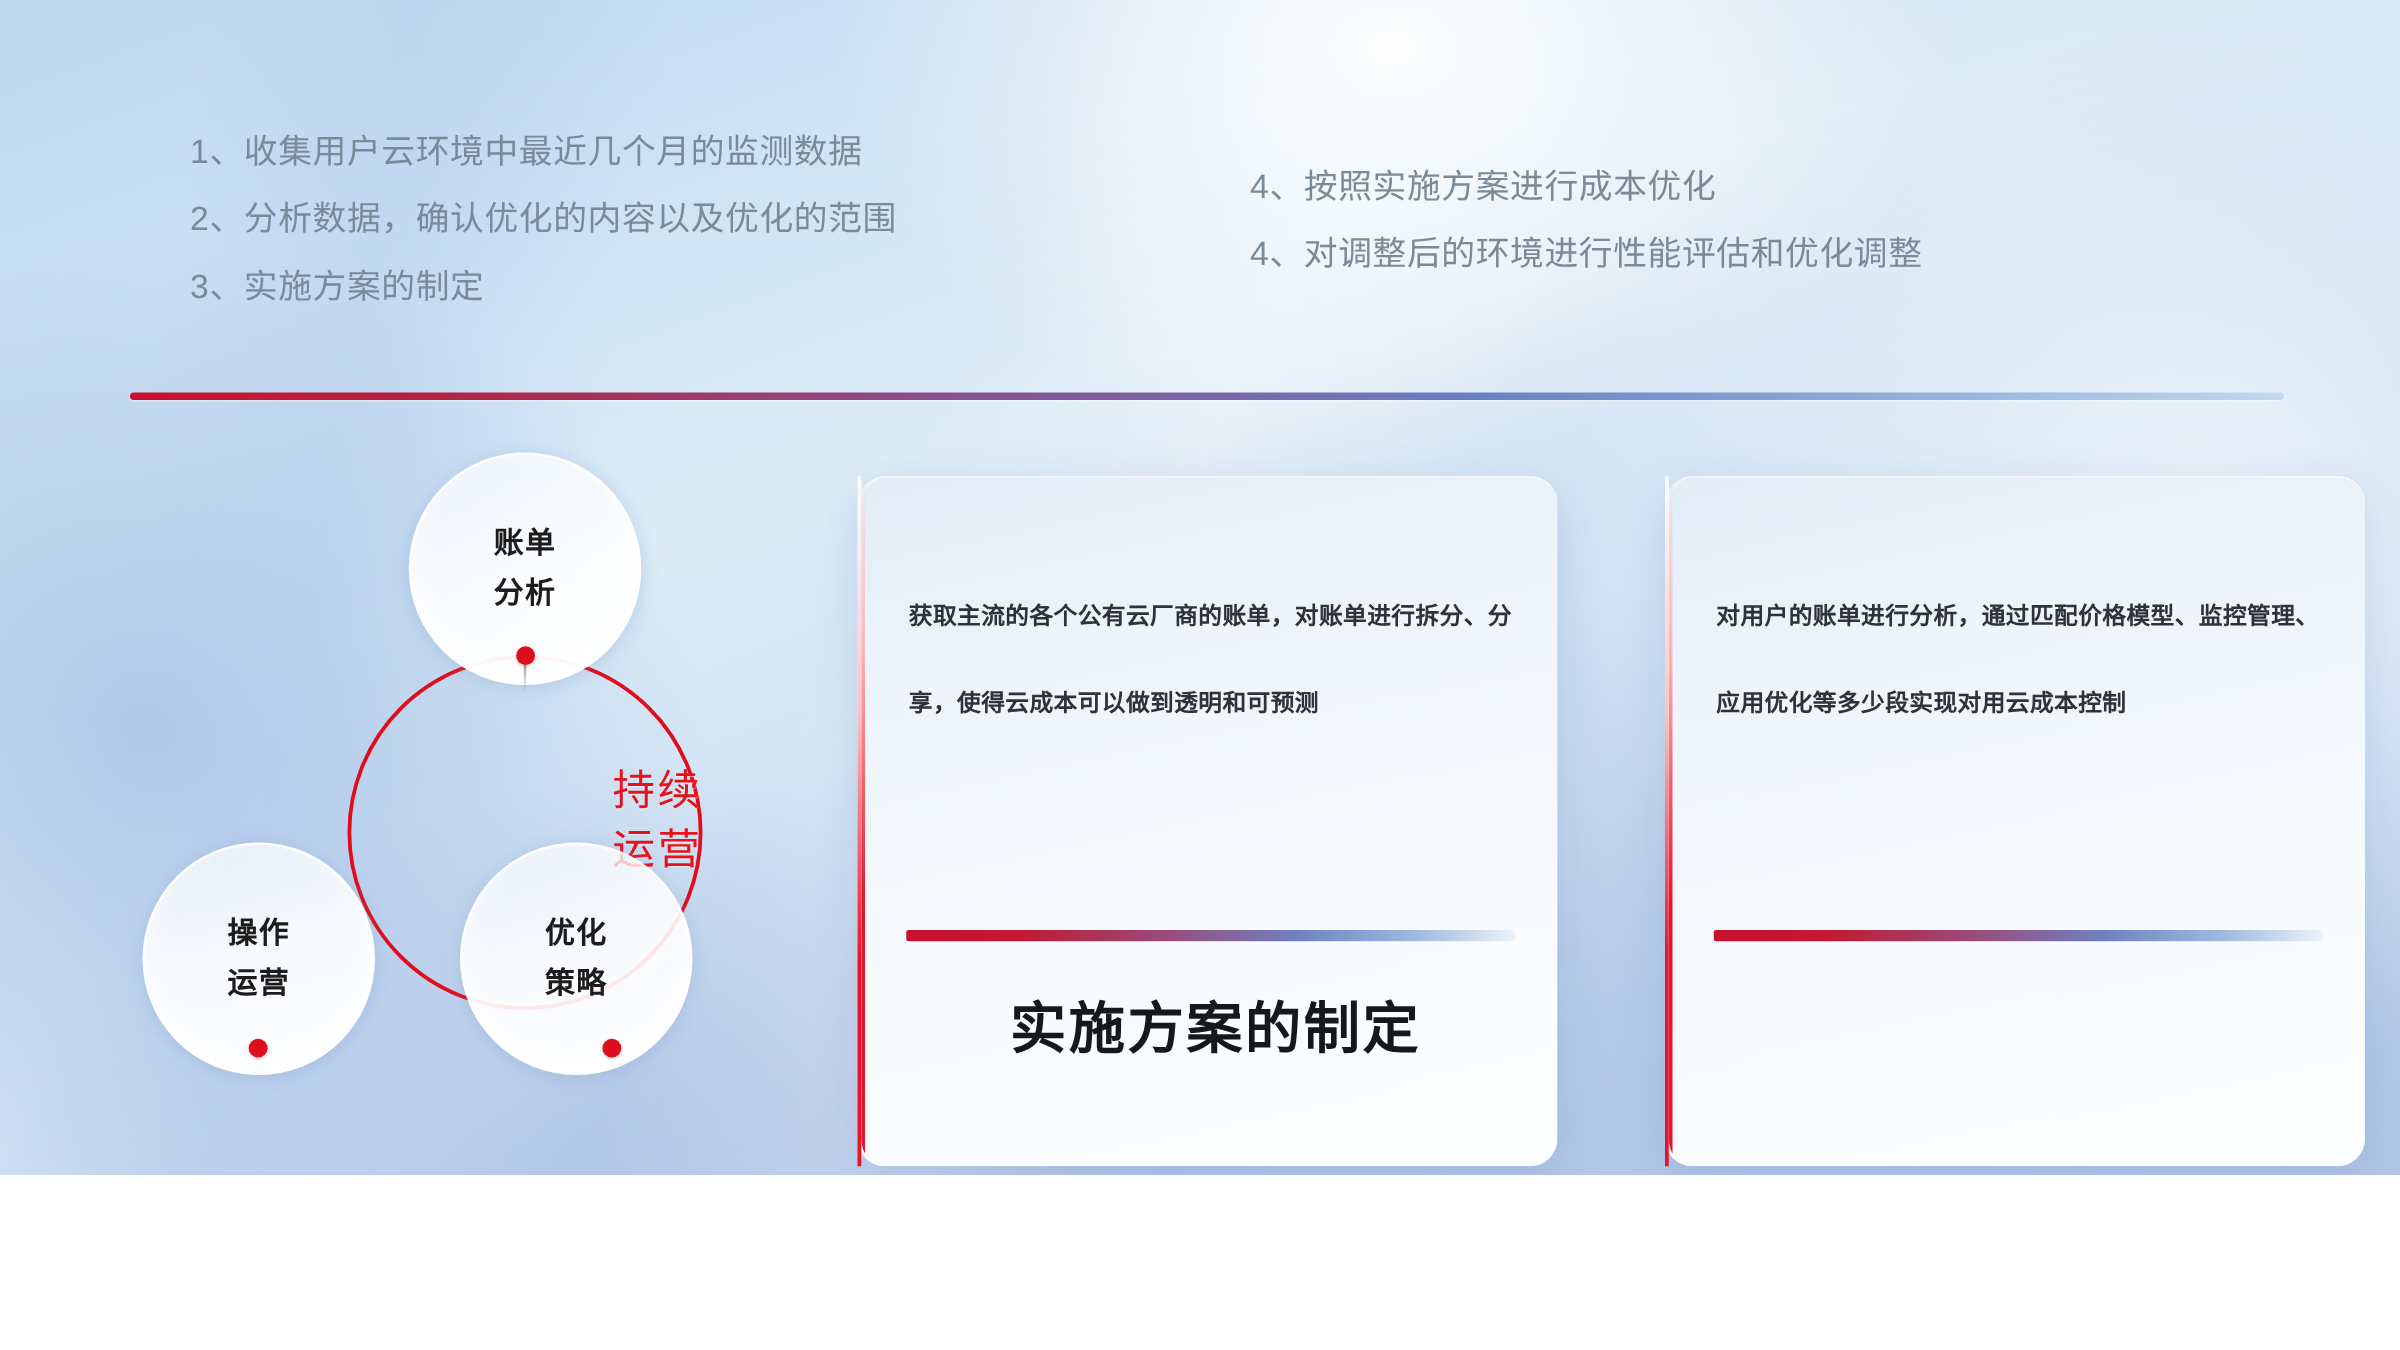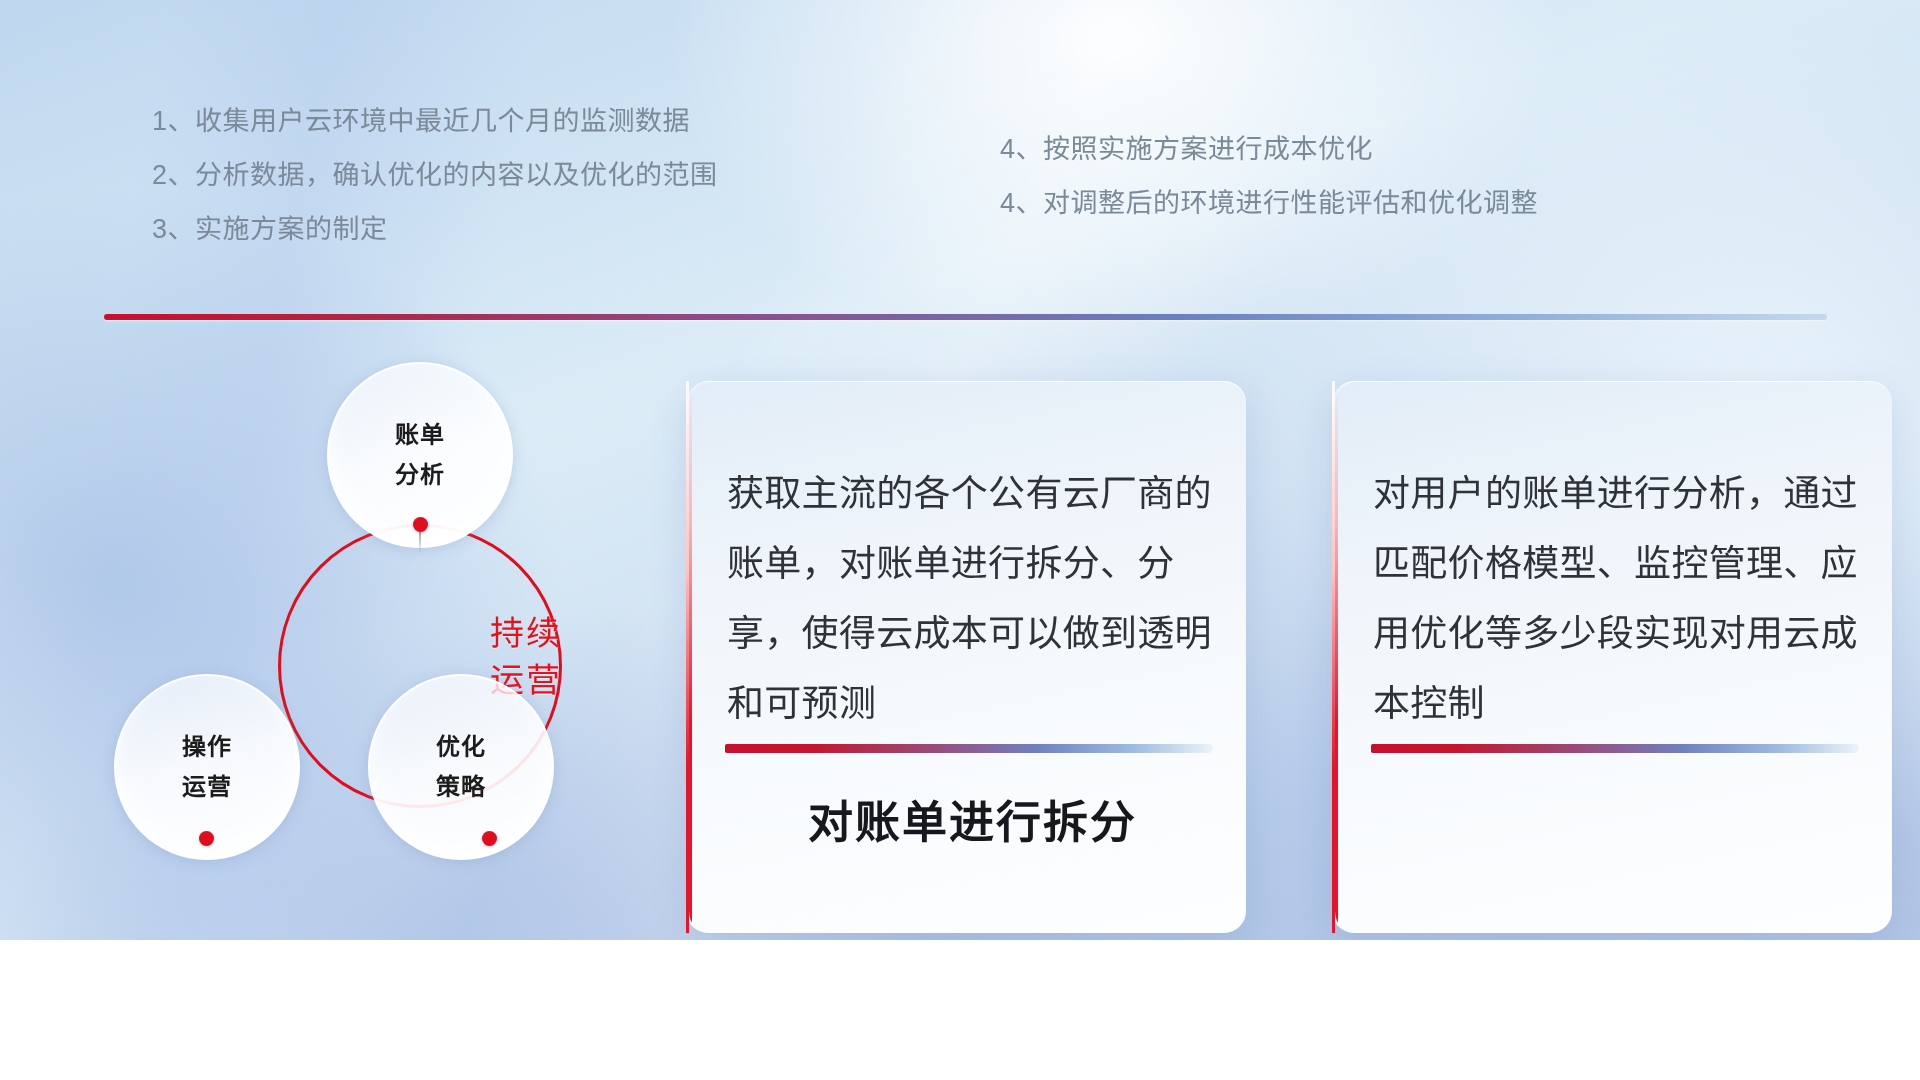--- a/index.html
+++ b/index.html
@@ -165,24 +165,25 @@
     background: linear-gradient(180deg, rgba(255,255,255,0.0) 0%, rgba(248,170,175,0.85) 26%, #e4152a 62%, #e4152a 100%);
   }
   .card-1 { left: 686px; }
   .card-2 { left: 1300px; margin-left: 32px; }
 
   .card-body {
     position: absolute;
     left: 38px;
     right: 30px;
     top: 78px;
-    font-size: 37px;
+    font-size: 19px;
     line-height: 70px;
     color: #2f3338;
     letter-spacing: 0.3px;
+    font-weight: bold;
   }
   .card-rule {
     position: absolute;
     left: 36px;
     width: 488px;
     top: 363px;
     height: 9px;
     border-radius: 2px 5px 5px 2px;
     background: linear-gradient(90deg, #c8102e 0%, #c2182f 18%, #9a4a78 42%, #6f81c0 64%, #9fbcdf 84%, rgba(214,229,242,0.35) 100%);
     box-shadow: 0 1px 2px rgba(255,255,255,0.7);
@@ -248,21 +249,21 @@
 
     <div class="tick tick-top"></div>
     <div class="node-dot dot-top"></div>
     <div class="node-dot dot-left"></div>
     <div class="node-dot dot-right"></div>
   </div>
 
   <div class="card card-1">
     <div class="card-body">获取主流的各个公有云厂商的账单，对账单进行拆分、分享，使得云成本可以做到透明和可预测</div>
     <div class="card-rule"></div>
-    <div class="card-title">对账单进行拆分</div>
+    <div class="card-title">实施方案的制定</div>
   </div>
 
   <div class="card card-2">
     <div class="card-body">对用户的账单进行分析，通过匹配价格模型、监控管理、应用优化等多少段实现对用云成本控制</div>
     <div class="card-rule"></div>
   </div>
 
 </div>
 
 </body></html>

